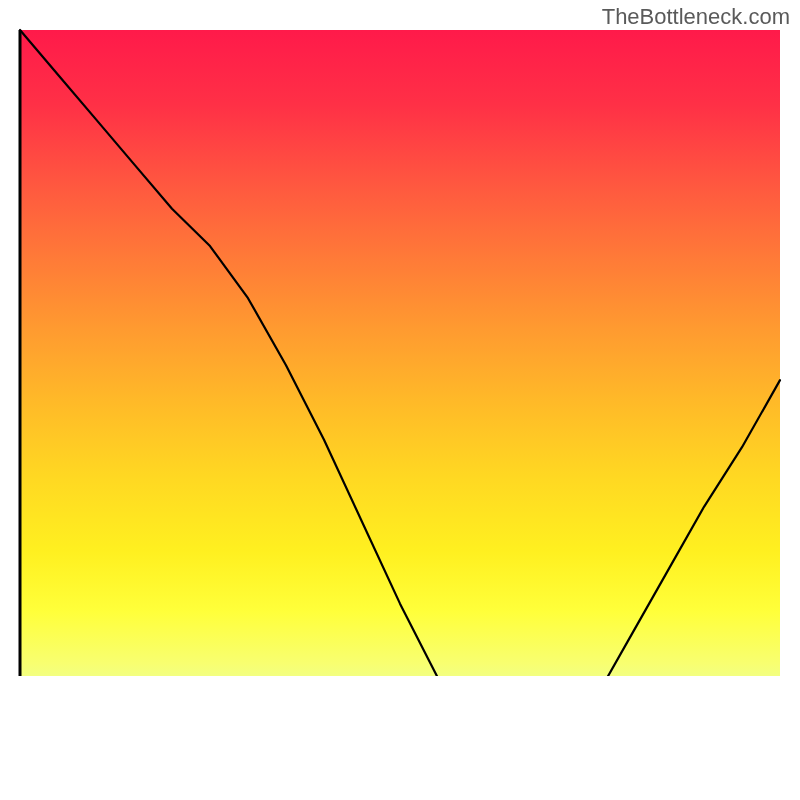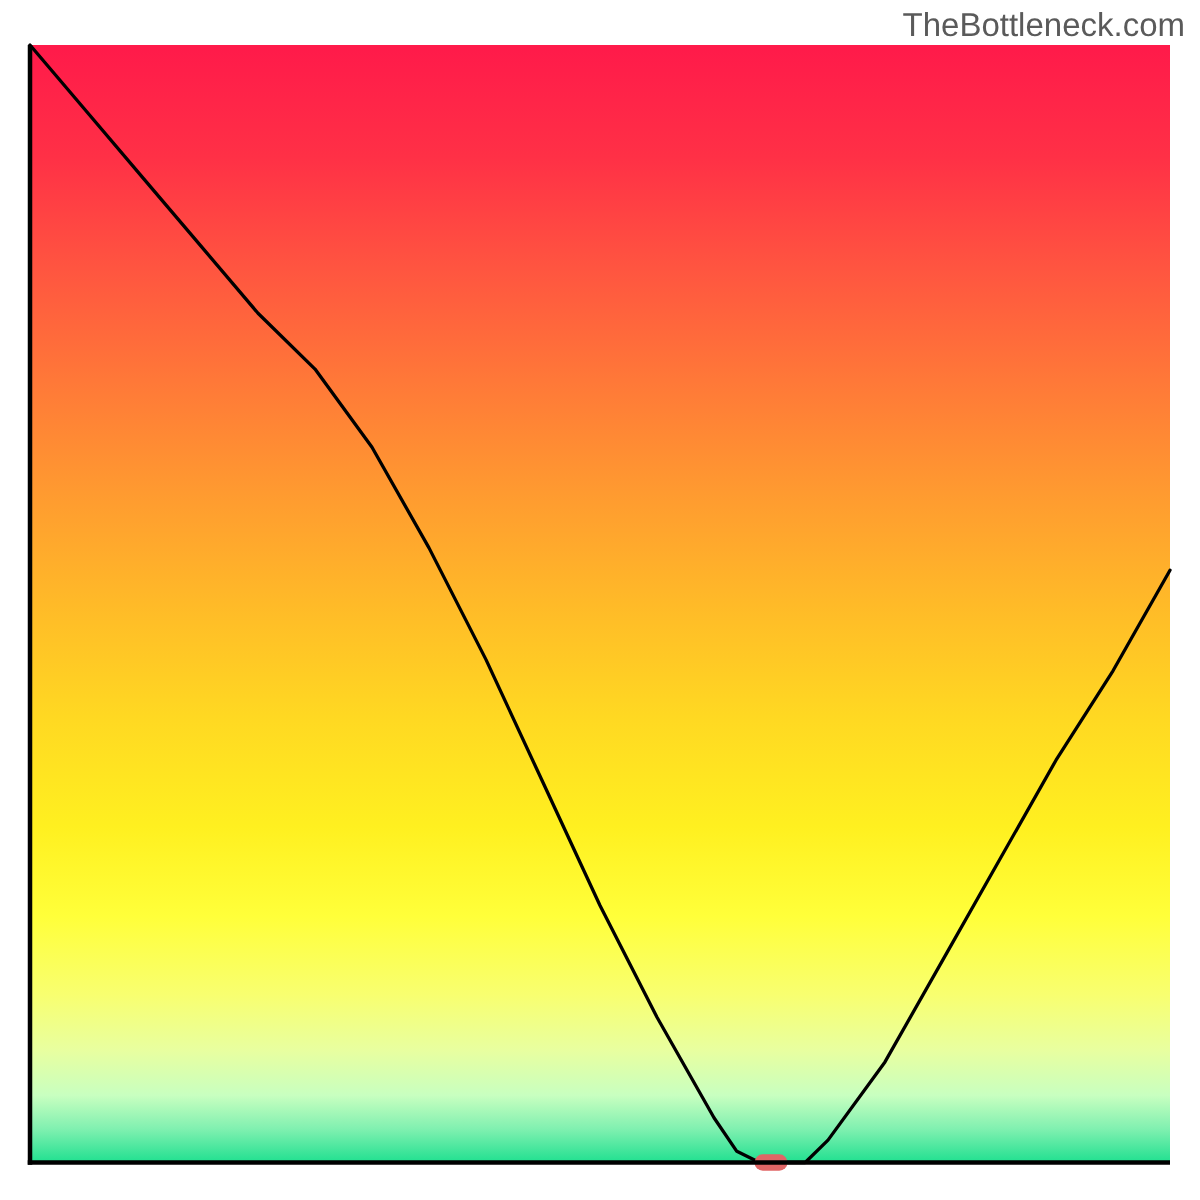--- a/index.html
+++ b/index.html
@@ -2,21 +2,21 @@
 <html><head>
 <meta charset="utf-8">
 <style>
   body {
     margin: 0;
     padding: 0;
     background: #ffffff;
   }
   .container {
     width: 800px;
-    height: 800px;
+    height: 676px;
     position: relative;
   }
   .watermark {
     position: absolute;
     top: 4px;
     right: 10px;
     font-family: Arial, Helvetica, sans-serif;
     font-size: 22px;
     color: #5a5a5a;
     font-weight: 500;

